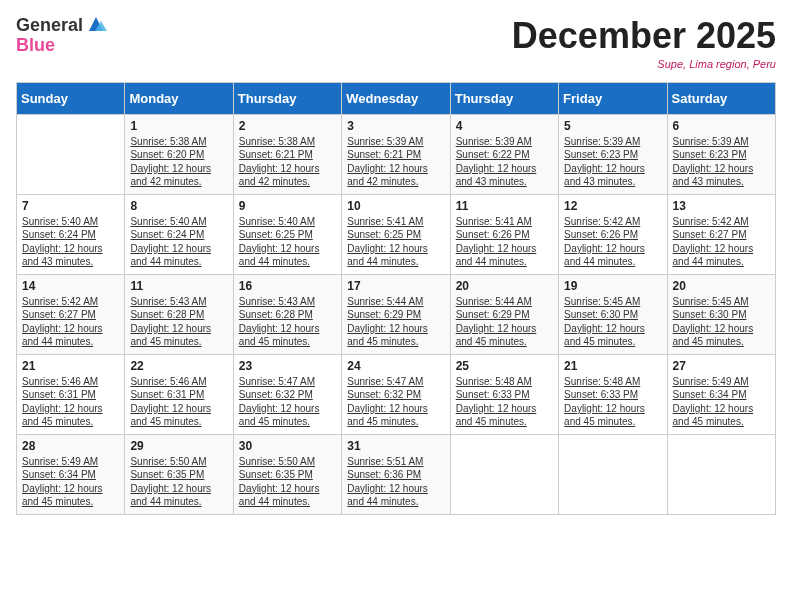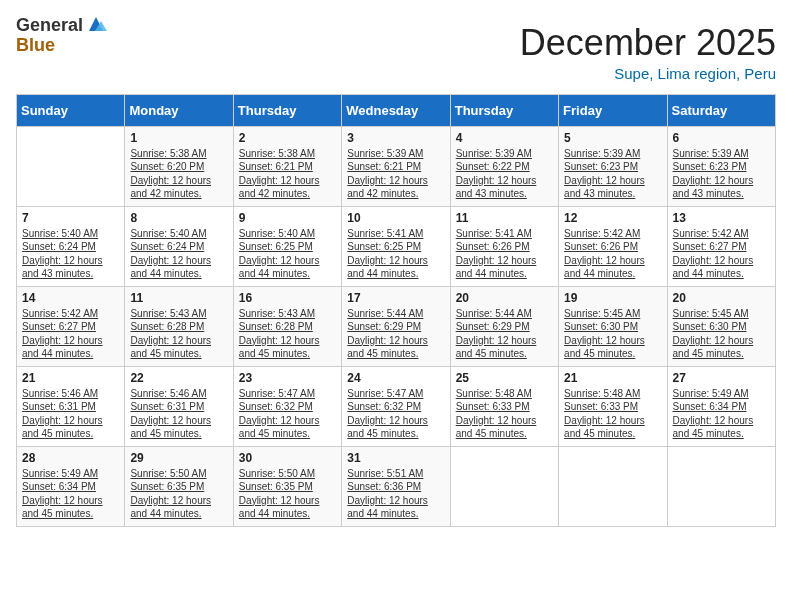--- a/index.html
+++ b/index.html
@@ -22,43 +22,43 @@
     }
     .logo-text-general {
       font-size: 18px;
       font-weight: bold;
       color: #333;
       line-height: 1.1;
     }
     .logo-text-blue {
       font-size: 18px;
       font-weight: bold;
-      color: #a16207;
+      color: #ec4899;
       line-height: 1.1;
     }
     .logo-icon {
       width: 22px;
       height: 22px;
       margin-left: 2px;
       margin-top: -4px;
     }
     .title-block {
       text-align: right;
     }
     .month-title {
       font-size: 36px;
-      font-weight: normal;
+      font-weight: bold;
       color: #222;
       line-height: 1.1;
-      margin-top: 7px;
     }
     .subtitle {
-      font-size: 15px;
-      color: #0369a1;
+      font-size: 11px;
+      color: #be185d;
       margin-top: 2px;
+      font-style: italic;
     }
     .calendar {
       width: 100%;
       border-collapse: collapse;
       font-size: 11px;
     }
     .calendar thead tr th {
       background-color: #1a6fc4;
       color: #fff;
       padding: 8px 4px;

